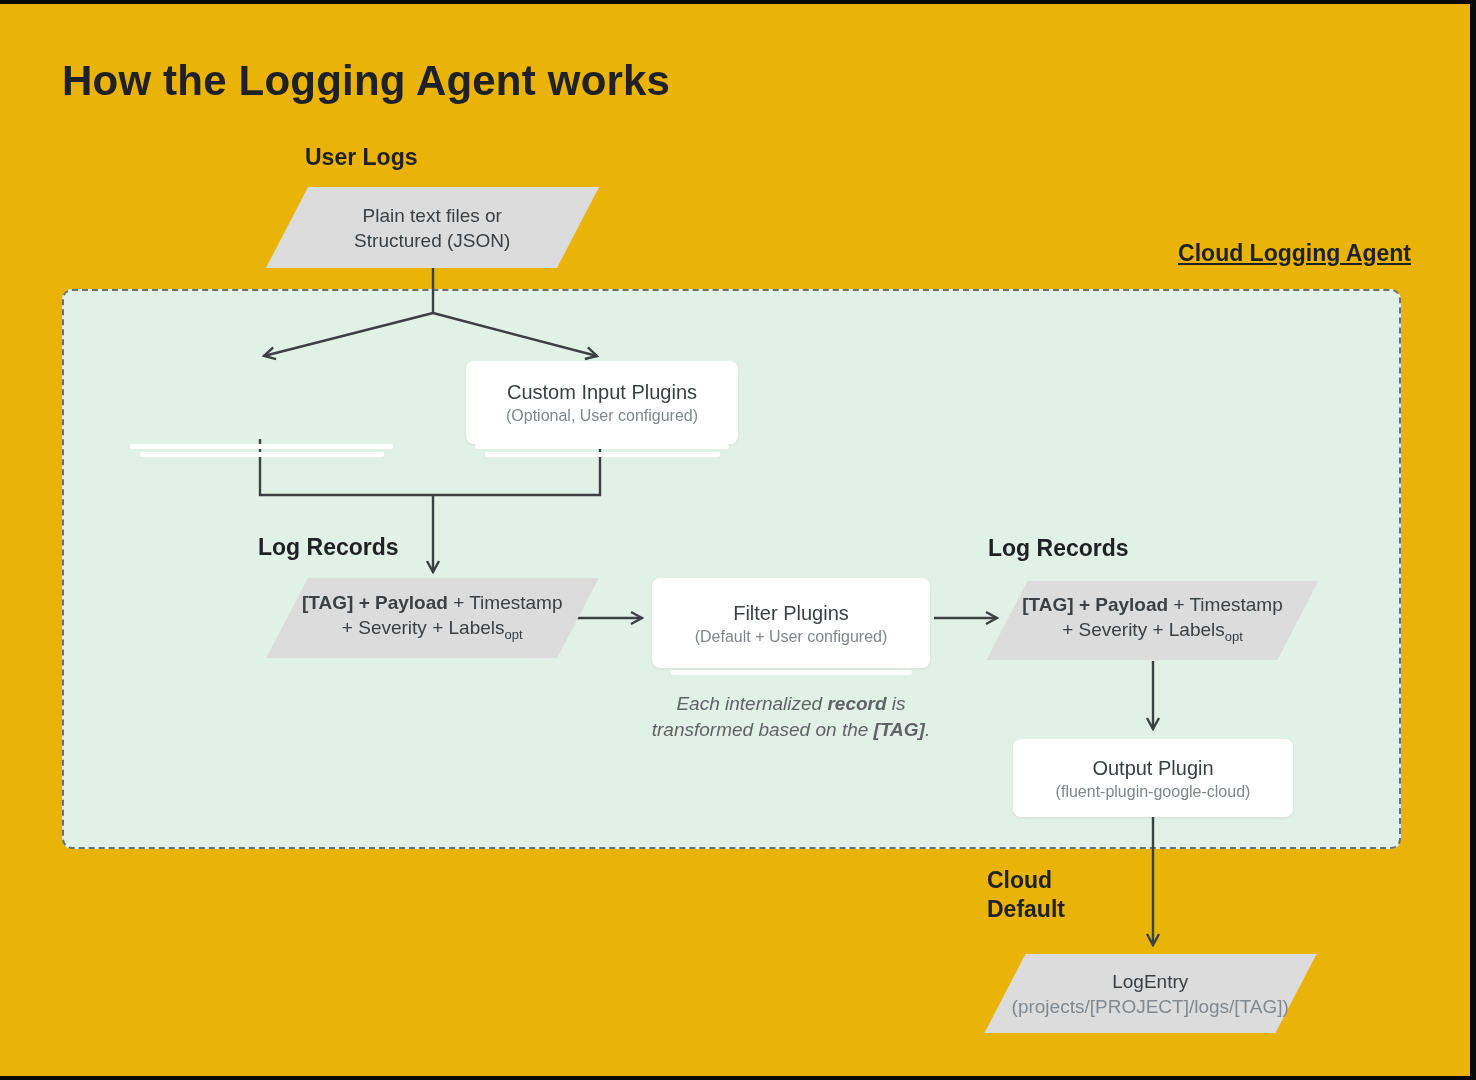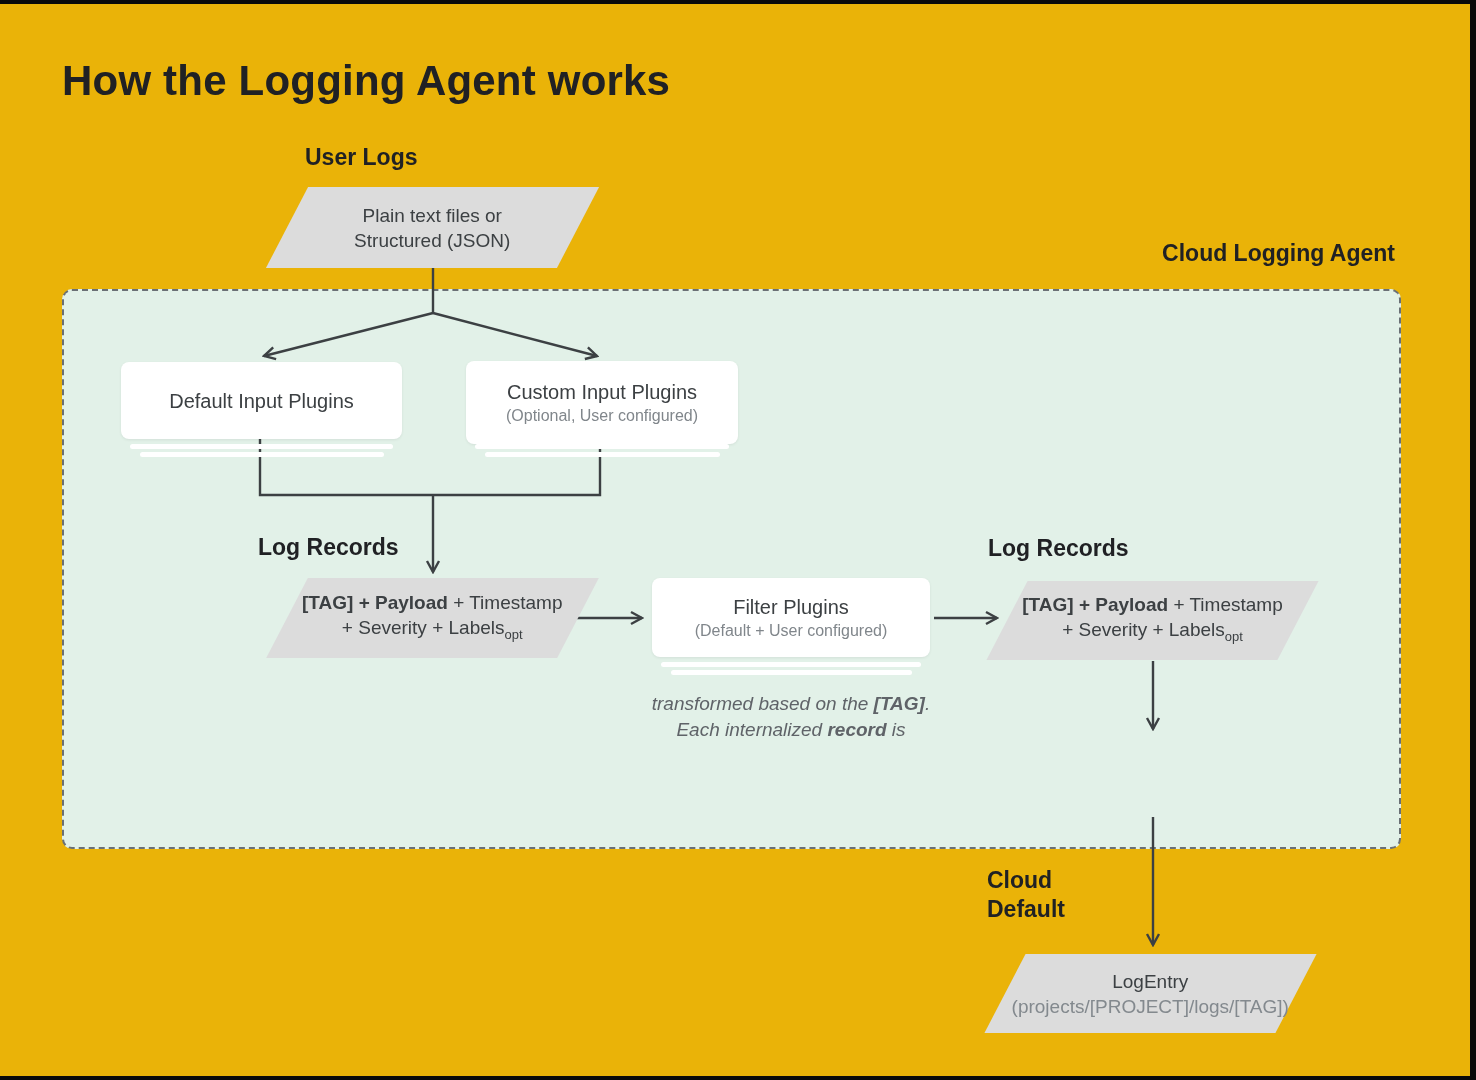--- a/index.html
+++ b/index.html
@@ -16,21 +16,21 @@
 
   .page-title{
     position:absolute;left:62px;top:57px;
     font-size:42px;font-weight:600;letter-spacing:.2px;color:#202124;
   }
   .section-label{
     position:absolute;font-size:23px;font-weight:700;color:#202124;
     line-height:29px;white-space:nowrap;
   }
   .lbl-user-logs{left:266px;top:143px;margin-left:39px;}
-  .lbl-agent{right:81px;top:239px;}
+  .lbl-agent{right:65px;top:239px;text-decoration:underline;}
   .lbl-log-records-left{left:258px;top:533px;}
   .lbl-log-records-right{left:988px;top:534px;}
   .lbl-cloud-logging{left:987px;top:866px;}
 
   .agent-box{
     position:absolute;left:62px;top:289px;width:1339px;height:560px;
     background:#e2f1e8;border:2px dashed #6a7075;border-radius:10px;
     box-sizing:border-box;
   }
 
@@ -104,59 +104,60 @@
     </g>
   </svg>
 
   <div class="para" style="left:287px;top:187px;width:291px;height:81px;">
     <div class="para-text">
       <div>Plain text files or</div>
       <div>Structured (JSON)</div>
     </div>
   </div>
 
-  <div class="node" style="left:121px;top:362px;width:281px;height:77px;">
-    <div class="node-title">Default Input Plugins</div>
-  </div>
   <div class="stack-bar" style="left:130px;top:444px;width:263px;"></div>
   <div class="stack-bar" style="left:140px;top:452px;width:244px;"></div>
 
   <div class="node" style="left:466px;top:361px;width:272px;height:83px;">
     <div class="node-title">Custom Input Plugins</div>
     <div class="node-subtitle">(Optional, User configured)</div>
   </div>
   <div class="stack-bar" style="left:475px;top:444px;width:254px;"></div>
   <div class="stack-bar" style="left:485px;top:452px;width:235px;"></div>
 
   <div class="para" style="left:287px;top:578px;width:291px;height:80px;">
     <div class="para-text">
       <div><b>[TAG] + Payload</b><span> + Timestamp</span></div>
       <div><span>+ Severity + Labels</span><span class="sub">opt</span></div>
     </div>
   </div>
 
-  <div class="node" style="left:652px;top:578px;width:278px;height:79px;">
+  <div class="node" style="left:652px;top:578px;width:278px;height:90px;">
     <div class="node-title">Filter Plugins</div>
     <div class="node-subtitle">(Default + User configured)</div>
   </div>
   <div class="stack-bar" style="left:661px;top:662px;width:260px;"></div>
   <div class="stack-bar" style="left:671px;top:670px;width:241px;"></div>
 
   <div class="note">
+    <div><span>Each internalized </span><b>record</b><span> is</span></div>
     <div><span>transformed based on the </span><b>[TAG]</b><span>.</span></div>
-    <div><span>Each internalized </span><b>record</b><span> is</span></div>
   </div>
 
   <div class="para" style="left:1007px;top:581px;width:291px;height:79px;">
     <div class="para-text">
       <div><b>[TAG] + Payload</b><span> + Timestamp</span></div>
       <div><span>+ Severity + Labels</span><span class="sub">opt</span></div>
     </div>
   </div>
 
+  <div class="node" style="left:1013px;top:739px;width:280px;height:78px;">
+    <div class="node-title">Output Plugin</div>
+    <div class="node-subtitle">(fluent-plugin-google-cloud)</div>
+  </div>
 
   <div class="para" style="left:1005px;top:954px;width:291px;height:79px;">
     <div class="para-text">
       <div>LogEntry</div>
       <div class="muted">(projects/[PROJECT]/logs/[TAG])</div>
     </div>
   </div>
 
 </div>
 

